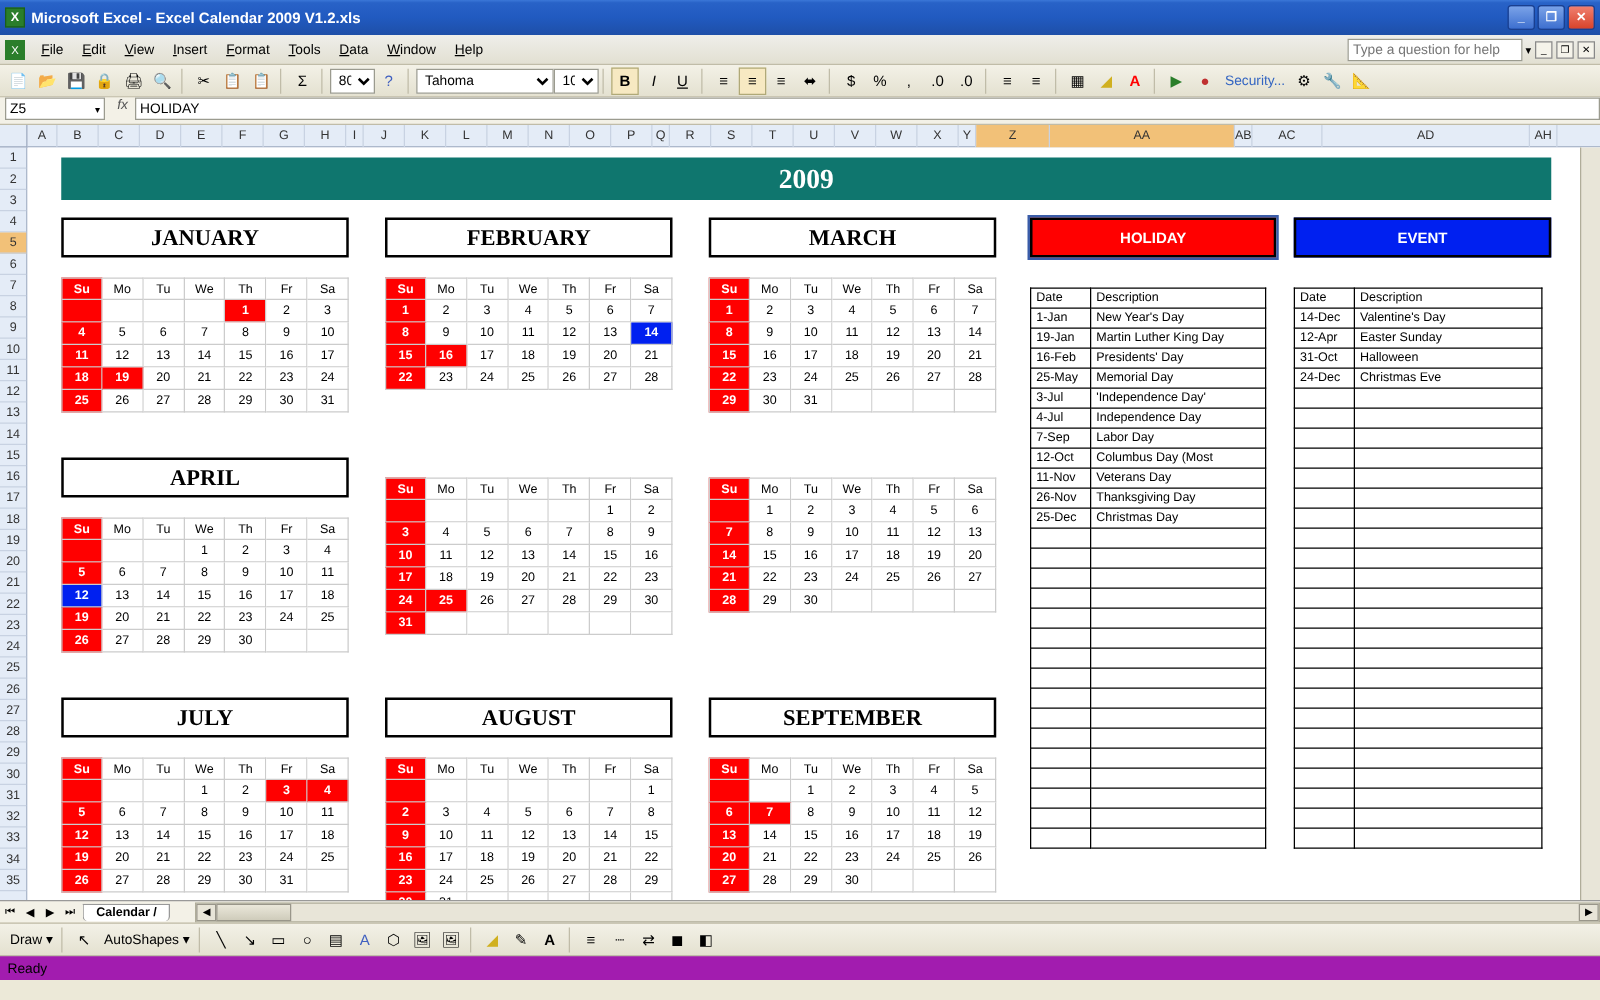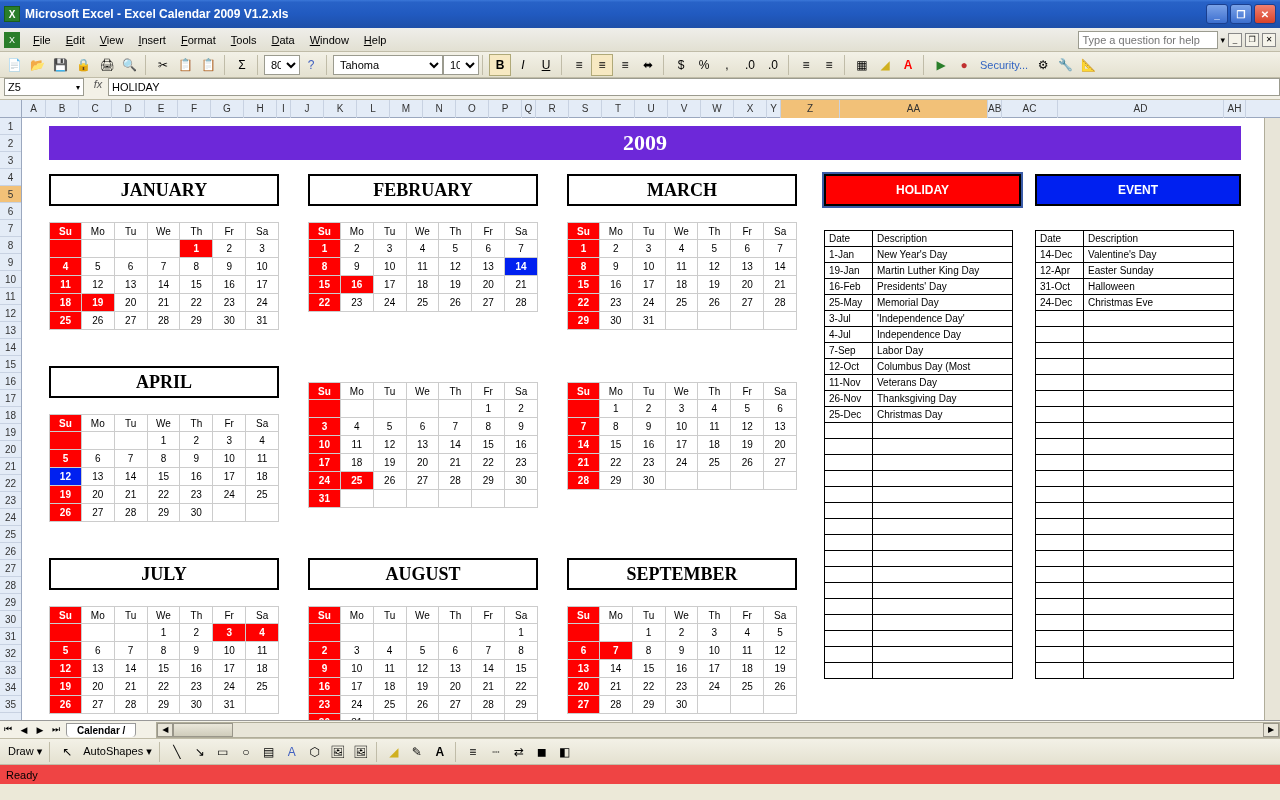--- a/index.html
+++ b/index.html
@@ -43,21 +43,21 @@
 .rowhdrs{width:22px;background:#e4ecf7;border-right:1px solid #9ba8bf}
 .colhdrs{height:18px;background:#e4ecf7;border-bottom:1px solid #9ba8bf;display:flex}
 .corner{width:22px;height:18px;background:#e4ecf7;border-right:1px solid #9ba8bf;border-bottom:1px solid #9ba8bf;position:absolute;top:0;left:0;z-index:5}
 .colhdr{height:18px;border-right:1px solid #c8d2e2;text-align:center;font-size:10px;color:#333;line-height:18px;flex-shrink:0}
 .colhdr.sel{background:#f2c178}
 .rowhdr{height:17px;border-bottom:1px solid #c8d2e2;text-align:center;font-size:10px;color:#333;line-height:17px}
 .rowhdr.sel{background:#f2c178}
 .sheet{position:absolute;left:22px;top:18px;right:0;bottom:0;overflow:hidden;background:white}
 
 
-.yearhdr{position:absolute;left:27px;top:8px;width:1192px;height:34px;background:#6d28d9;color:white;font-size:22px;font-weight:bold;display:flex;align-items:center;justify-content:center;font-family:'Trebuchet MS',Tahoma}
+.yearhdr{position:absolute;left:27px;top:8px;width:1192px;height:34px;background:#0f766e;color:white;font-size:22px;font-weight:bold;display:flex;align-items:center;justify-content:center;font-family:'Trebuchet MS',Tahoma}
 .monthblock{position:absolute;width:276px}
 .monthname{width:230px;height:32px;border:2px solid black;text-align:center;font-size:18px;font-weight:bold;line-height:28px;font-family:'Trebuchet MS',Tahoma;background:white}
 .daygrid{margin-top:16px;width:230px}
 .dayrow{display:flex;height:18px}
 .daycell{width:33px;height:18px;border:1px solid #ccc;border-top:none;border-left:none;text-align:center;font-size:10px;line-height:17px;background:white}
 .daycell.hdr{font-weight:normal;background:white;border:1px solid #ccc;border-left:none}
 .daycell.hdr:first-child{border-left:1px solid #ccc}
 .daycell:first-child{border-left:1px solid #ccc}
 .daycell.sun{background:#ff0000;color:white;font-weight:bold}
 .daycell.sunhdr{background:#ff0000;color:white;font-weight:bold}
@@ -81,21 +81,21 @@
 
 .tabbar{height:18px;background:#f3f1e7;display:flex;align-items:center;border-top:1px solid #999;font-size:10px}
 .tabnav{width:16px;height:16px;display:flex;align-items:center;justify-content:center;font-size:9px}
 .sheettab{padding:1px 10px;background:white;border:1px solid #999;border-bottom:none;border-radius:0 0 4px 4px;font-weight:bold;margin-left:2px}
 .hscroll{flex:1;height:16px;background:#e8e5d8;margin-left:20px;position:relative;border:1px solid #b0ad9a}
 .hscroll .thumb{position:absolute;left:0;top:0;height:14px;width:60px;background:linear-gradient(to bottom,#eae7da,#cfccbb);border:1px solid #99968a}
 .hscroll .arrow{position:absolute;top:0;width:16px;height:14px;background:#e8e5d8;border:1px solid #99968a;display:flex;align-items:center;justify-content:center;font-size:8px}
 
 
 .drawbar{height:26px;background:linear-gradient(to bottom,#f3f1e7,#e4e1d0);display:flex;align-items:center;padding:0 4px;border-top:1px solid #c0bca8}
-.statusbar{height:20px;background:#ef4444;display:flex;align-items:center;padding:0 6px;border-top:1px solid #c0bca8;font-size:11px}
+.statusbar{height:20px;background:#a21caf;display:flex;align-items:center;padding:0 6px;border-top:1px solid #c0bca8;font-size:11px}
 
 .vscroll{position:absolute;right:0;top:18px;bottom:0;width:16px;background:#e8e5d8;border-left:1px solid #b0ad9a}
 </style>
 </head>
 <body>
 
 <div class="titlebar">
   <span class="xicon">X</span>
   <span>Microsoft Excel - Excel Calendar 2009 V1.2.xls</span>
   <div class="winbtns">

